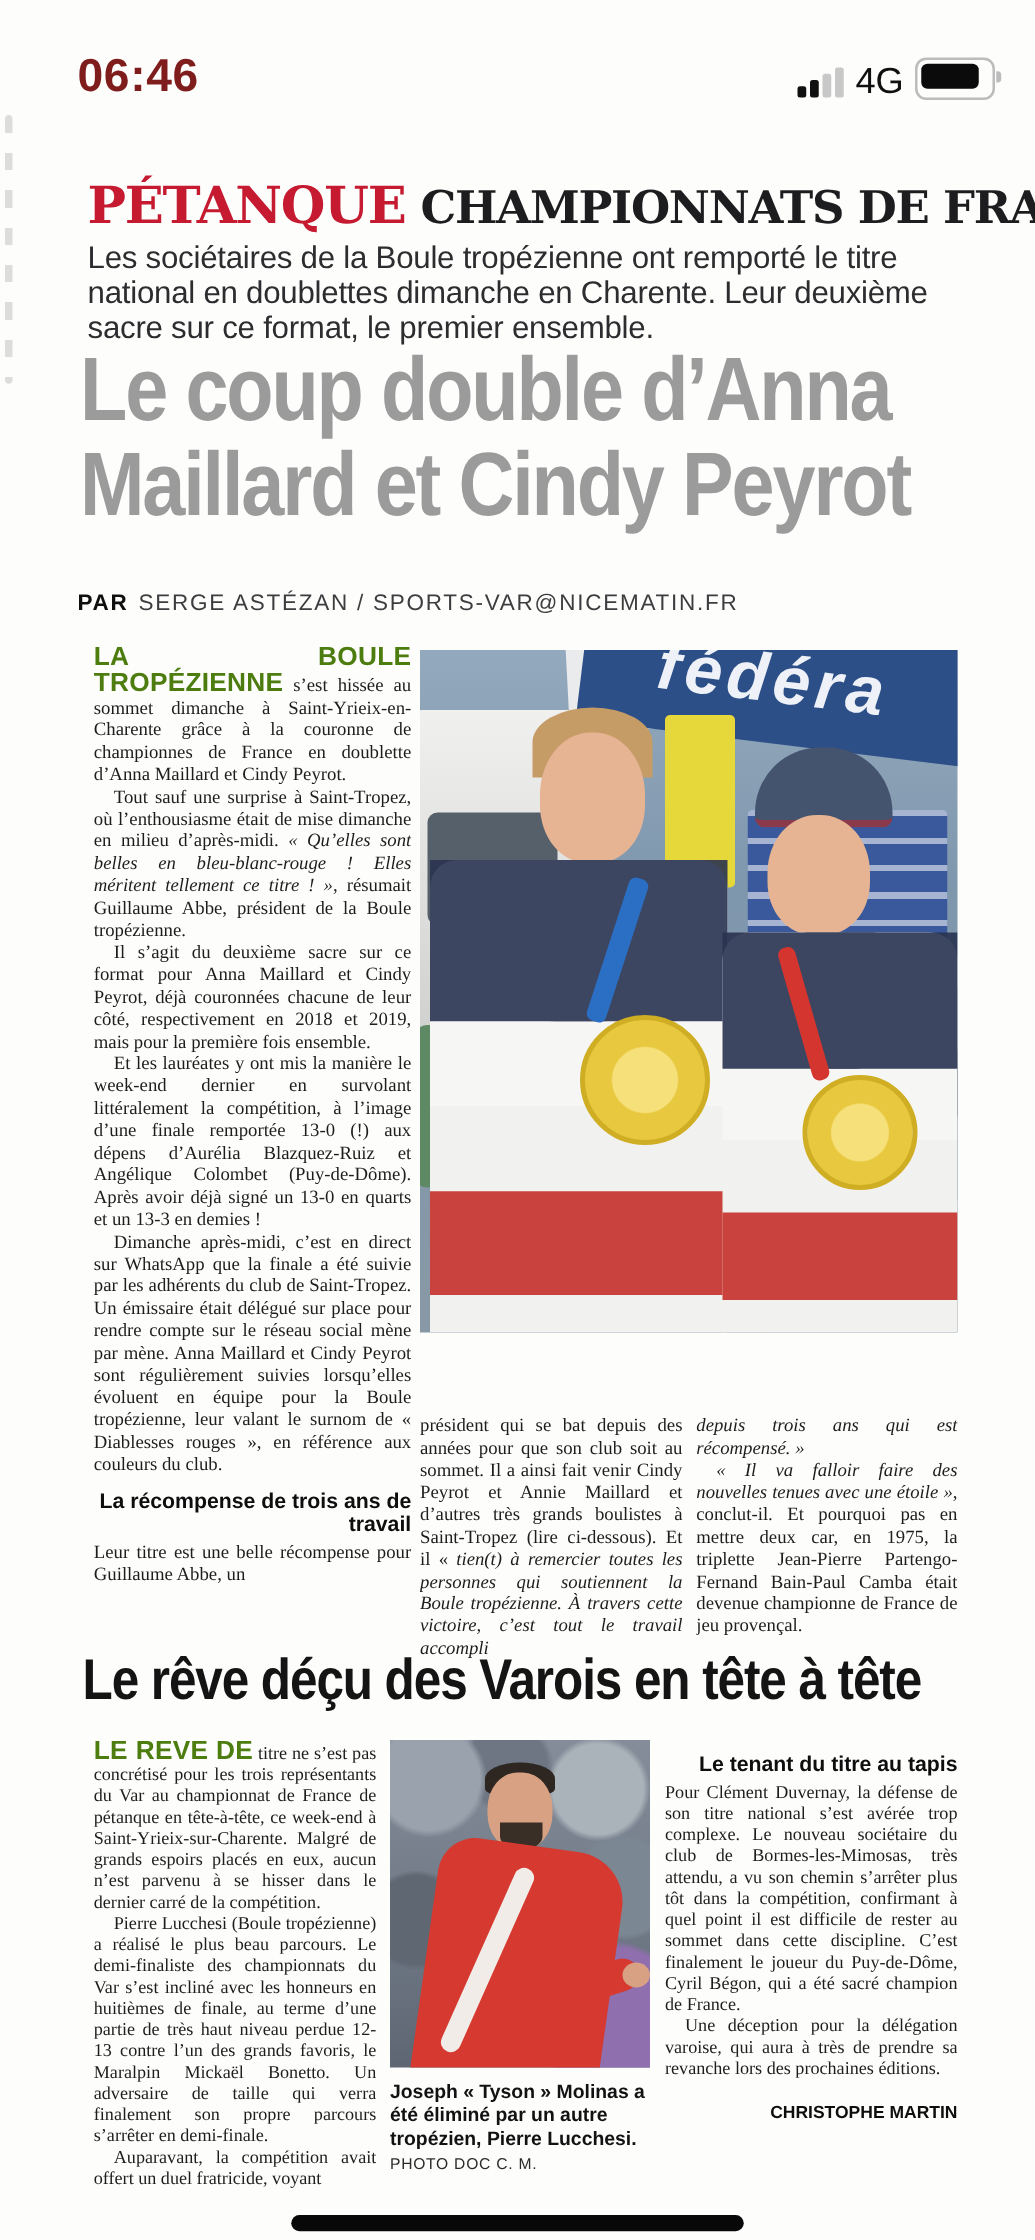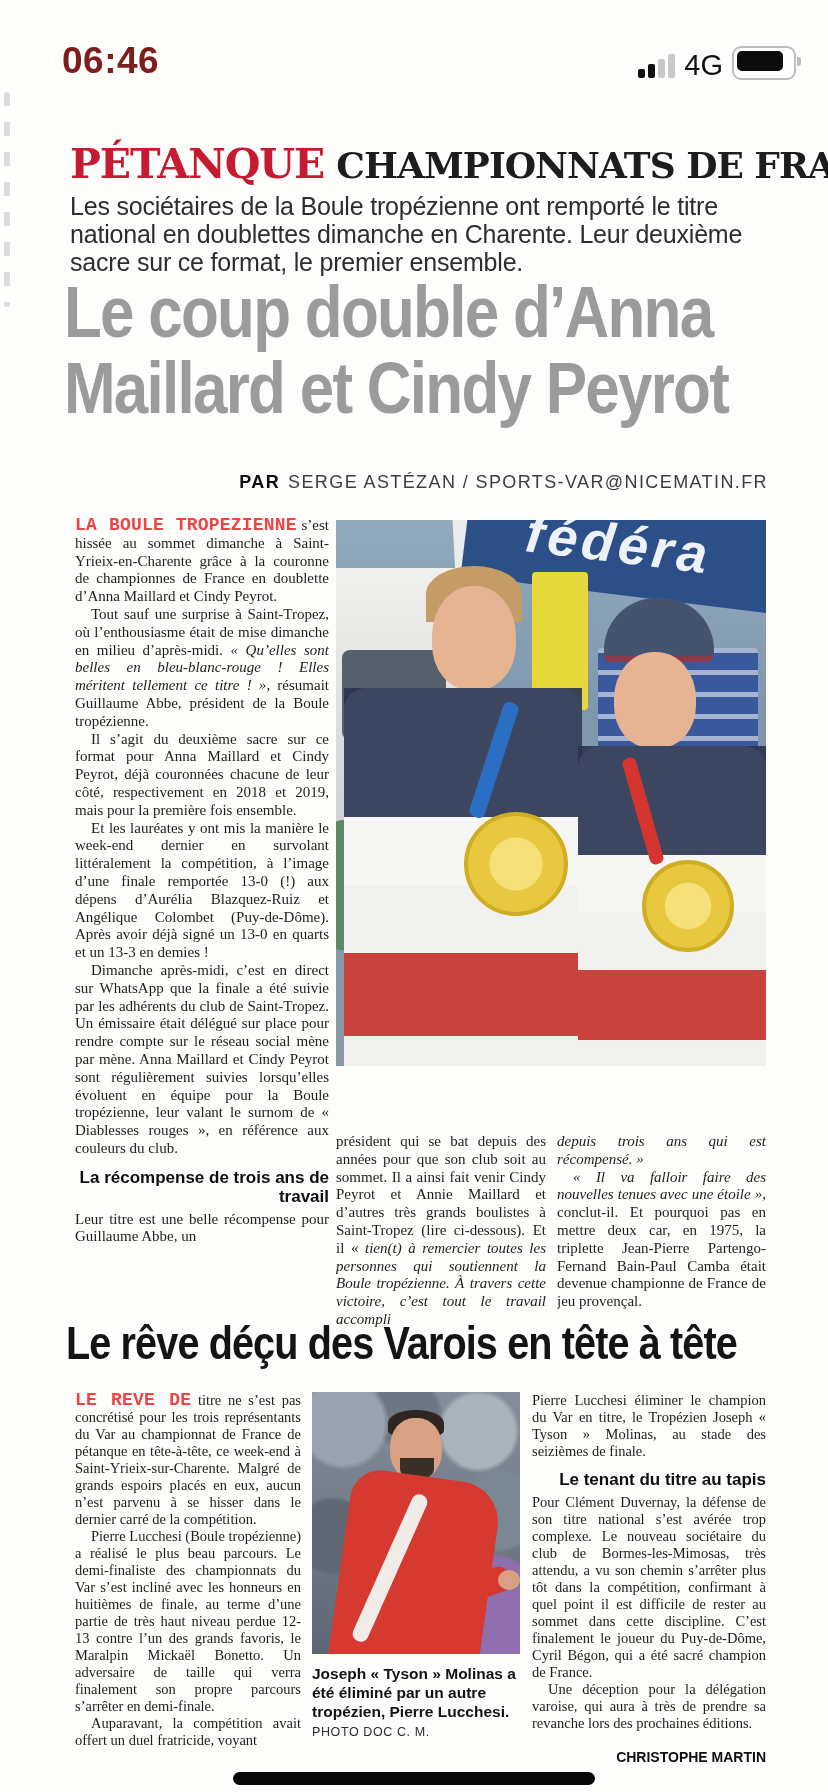--- a/index.html
+++ b/index.html
@@ -23,28 +23,28 @@
   
   .edge-artifact{position:absolute;left:4px;top:92px;width:6px;height:215px;
     background:repeating-linear-gradient(180deg,#cfcfcf 0 14px,transparent 14px 30px);border-radius:3px;opacity:.7;}
 
   
   .kicker{position:absolute;left:70px;top:140px;width:706px;white-space:nowrap;}
   .kicker .section{font-weight:700;font-size:41px;color:#c51a30;letter-spacing:-1px;font-family:"DejaVu Serif",serif;}
   .kicker .event{font-weight:700;font-size:36px;color:#1d1d20;letter-spacing:-1px;margin-left:12px;font-family:"DejaVu Serif",serif;}
   .standfirst{position:absolute;left:70px;top:192px;width:700px;font-size:25px;line-height:28px;color:#2d2d30;font-weight:400;letter-spacing:-.2px;}
   .headline1{position:absolute;left:64px;top:274px;width:830px;font-size:72px;line-height:76px;font-weight:700;color:#9b9b9b;letter-spacing:-2px;transform:scaleX(.86);transform-origin:0 0;}
-  .byline{position:absolute;left:62px;top:472px;width:706px;text-align:right;font-size:18px;color:#3d3d40;letter-spacing:1.4px;}
+  .byline{position:absolute;left:62px;top:472px;width:706px;text-align:left;font-size:18px;color:#3d3d40;letter-spacing:1.4px;}
   .byline .par{font-weight:700;color:#0f0f0f;margin-right:8px;}
 
   
   .bodycol{font-family:"Liberation Serif",serif;color:#1d1d1b;text-align:justify;font-size:15px;line-height:17.8px;}
   .bodycol p{margin:0;text-indent:16px;}
   .bodycol p.noindent{text-indent:0;}
-  .lead-in{font-family:Liberation Mono, monospace;font-weight:700;font-size:18px;letter-spacing:.2px;color:#ef4444;}
+  .lead-in{font-family:Liberation Sans, sans-serif;font-weight:700;font-size:21px;letter-spacing:.2px;color:#4d7c0f;}
   .q{font-style:italic;}
   .subhead{font-family:"Liberation Sans",sans-serif;font-weight:700;font-size:17px;line-height:19px;color:#0e0e0e;margin:10px 0 5px 0;text-align:right;}
   .art1-left{position:absolute;left:75px;top:517px;width:254px;height:778px;overflow:hidden;}
   .art1-mid{position:absolute;left:336px;top:1133px;width:210px;height:236px;overflow:hidden;}
   .art1-right{position:absolute;left:557px;top:1133px;width:209px;height:236px;overflow:hidden;}
   .body2{font-size:14.5px;line-height:17px;}
   .art2-left{position:absolute;left:75px;top:1392px;width:226px;height:396px;overflow:hidden;}
   .art2-right{position:absolute;left:532px;top:1392px;width:234px;height:380px;overflow:hidden;}
   .author{display:block;text-align:right;font-family:"Liberation Sans",sans-serif;font-weight:700;font-size:14px;color:#0e0e0e;margin-top:17px;text-indent:0;}
 
@@ -202,21 +202,20 @@
     <div class="p2-stripe"></div>
     <div class="p2-arm"></div>
     <div class="p2-hand"></div>
   </div>
 
   <div class="caption caption2">
     <span>Joseph « Tyson » Molinas a été éliminé par un autre tropézien, Pierre Lucchesi. </span><span class="credit">PHOTO DOC C. M.</span>
   </div>
 
   <div class="bodycol body2 art2-right">
-    <p class="noindent"><span>Pierre Lucchesi éliminer le champion du Var en titre, le Tropézien Joseph « Tyson » Molinas, au stade des seizièmes de finale.</span></p>
     <div class="subhead">Le tenant du titre au tapis</div>
     <p class="noindent"><span>Pour Clément Duvernay, la défense de son titre national s’est avérée trop complexe. Le nouveau sociétaire du club de Bormes-les-Mimosas, très attendu, a vu son chemin s’arrêter plus tôt dans la compétition, confirmant à quel point il est difficile de rester au sommet dans cette discipline. C’est finalement le joueur du Puy-de-Dôme, Cyril Bégon, qui a été sacré champion de France.</span></p>
     <p><span>Une déception pour la délégation varoise, qui aura à très de prendre sa revanche lors des prochaines éditions.</span></p>
     <span class="author">CHRISTOPHE MARTIN</span>
   </div>
 
   <div class="home-indicator"></div>
 </div>
 
 </body></html>

